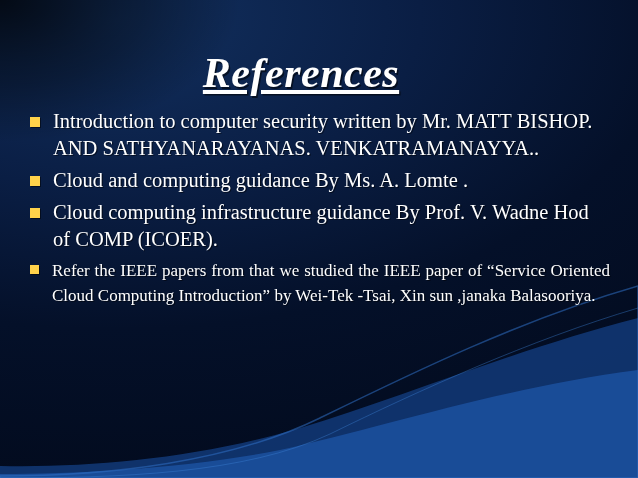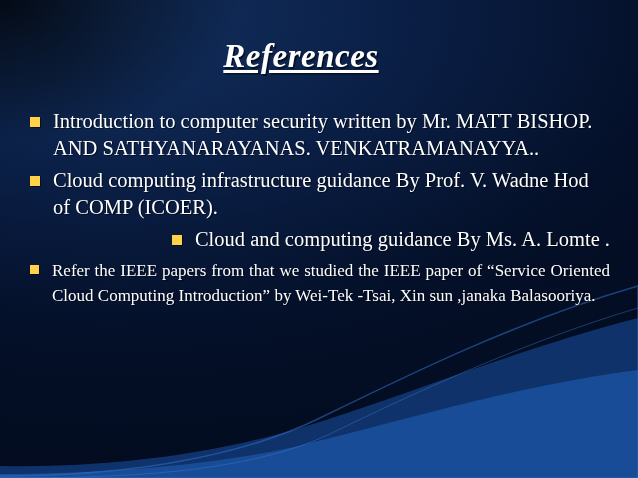--- a/index.html
+++ b/index.html
@@ -32,45 +32,44 @@
   }
   
   .swoosh {
     position: absolute;
     pointer-events: none;
   }
   .swoosh svg { display: block; }
 
   .title {
     position: absolute;
-    top: 38px;
+    top: 49px;
     left: 0;
     width: 602px;
     text-align: center;
-    font-size: 33px;
+    font-size: 42px;
     font-weight: bold;
     font-style: italic;
     color: #ffffff;
     text-decoration: underline;
     text-underline-offset: 3px;
     letter-spacing: 0.5px;
     text-shadow: 1.5px 1.5px 0 rgba(0,0,0,0.55);
   }
 
   .content {
     position: absolute;
     top: 108px;
     left: 30px;
     width: 580px;
   }
   .bullet-row {
     display: flex;
     align-items: flex-start;
     margin-bottom: 5px;
-    justify-content: flex-end;
   }
   .marker {
     flex: 0 0 auto;
     width: 10px;
     height: 10px;
     background: #ffd24a;
     margin-right: 13px;
     margin-top: 9px;
     box-shadow: 1px 1px 0 rgba(0,0,0,0.5);
   }
@@ -111,26 +110,26 @@
 
   <div class="content">
 
     <div class="bullet-row">
       <span class="marker"></span>
       <span class="btext b-large">Introduction to computer security written by Mr. MATT BISHOP. AND SATHYANARAYANAS. VENKATRAMANAYYA..</span>
     </div>
 
     <div class="bullet-row">
       <span class="marker"></span>
-      <span class="btext b-large">Cloud computing infrastructure guidance By Prof. V. Wadne Hod of COMP  (ICOER).</span>
+      <span class="btext b-large">Cloud and computing guidance By Ms. A. Lomte .</span>
     </div>
 
     <div class="bullet-row">
       <span class="marker"></span>
-      <span class="btext b-large">Cloud and computing guidance By Ms. A. Lomte .</span>
+      <span class="btext b-large">Cloud computing infrastructure guidance By Prof. V. Wadne Hod of COMP  (ICOER).</span>
     </div>
 
     <div class="bullet-row">
       <span class="marker small"></span>
       <span class="btext b-small">Refer the IEEE papers from that we studied the IEEE paper of “Service Oriented Cloud Computing Introduction” by Wei-Tek  -Tsai, Xin sun ,janaka Balasooriya.</span>
     </div>
 
   </div>
 </div>
 

